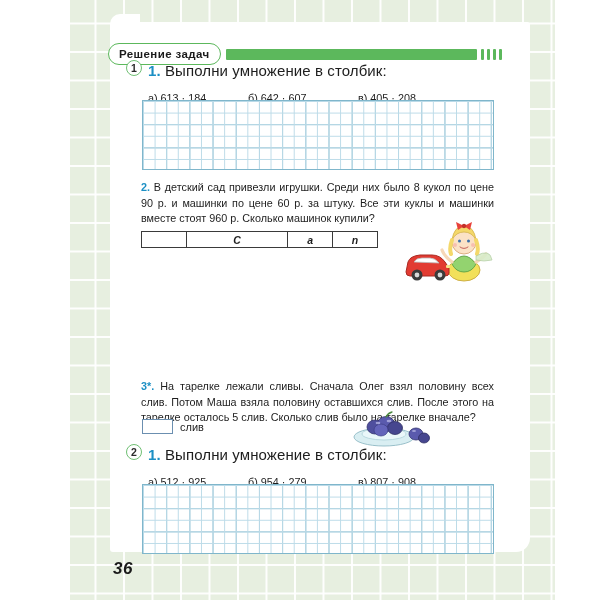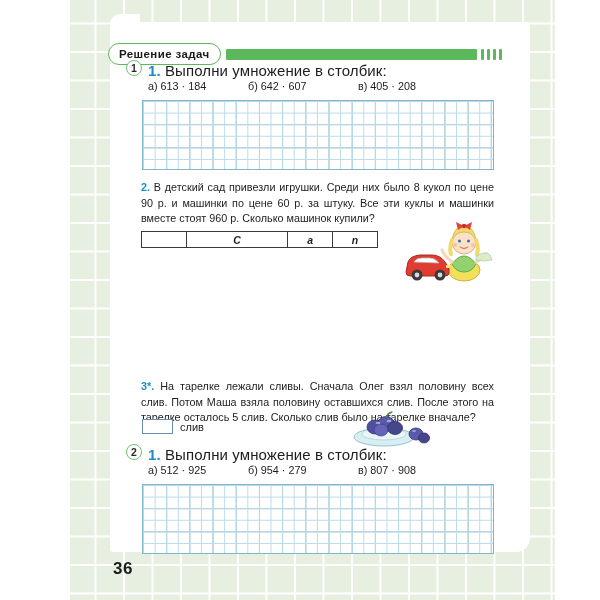--- a/index.html
+++ b/index.html
@@ -142,20 +142,21 @@
     line-height: 15.6px;
     text-align: justify;
     text-justify: inter-word;
   }
   .expr-row {
     position: absolute;
     font-size: 10.8px;
     color: #1d1d1d;
     display: flex;
     white-space: nowrap;
+    margin-top: 12px;
   }
   .expr-row > span { display: inline-block; }
 
   
   .mathgrid {
     position: absolute;
     background-color: #ffffff;
     background-image:
       
       linear-gradient(to right, #bcdbe8 0.9px, transparent 0.9px),
@@ -220,20 +221,21 @@
 
   
   #page-number {
     position: absolute;
     left: 113px;
     top: 559px;
     font-size: 17px;
     font-weight: bold;
     color: #1a1a1a;
     letter-spacing: 0.5px;
+    font-style: italic;
   }
 
   
   .illo { position: absolute; }
 </style>
 </head>
 <body>
 
 <div id="backdrop"></div>
 <div id="backdrop-left-fade"></div>

